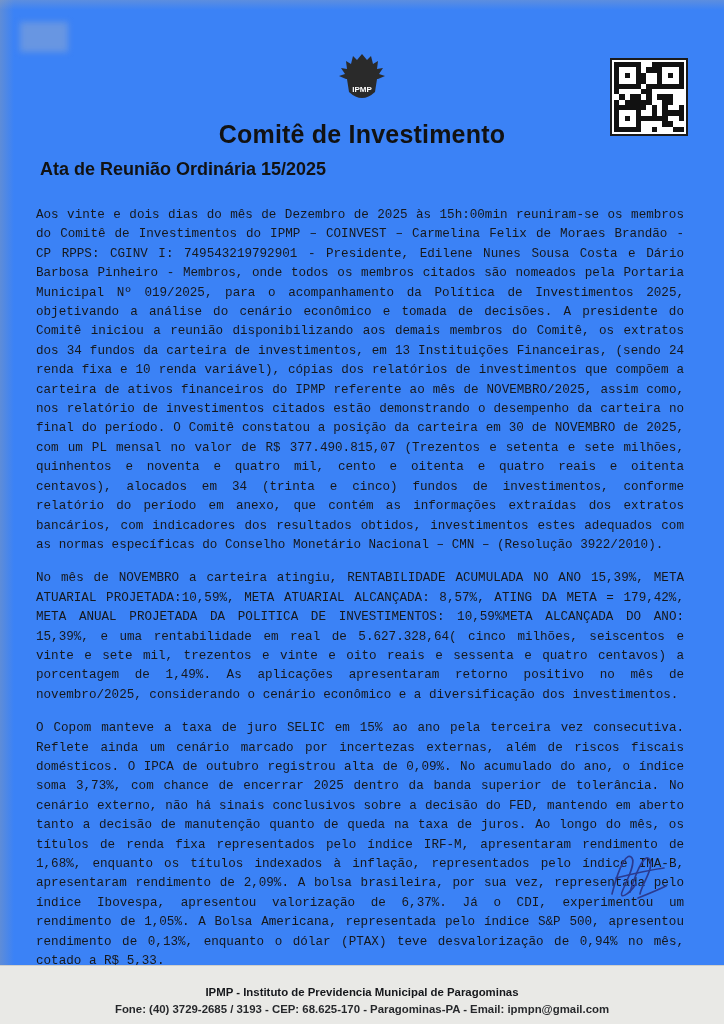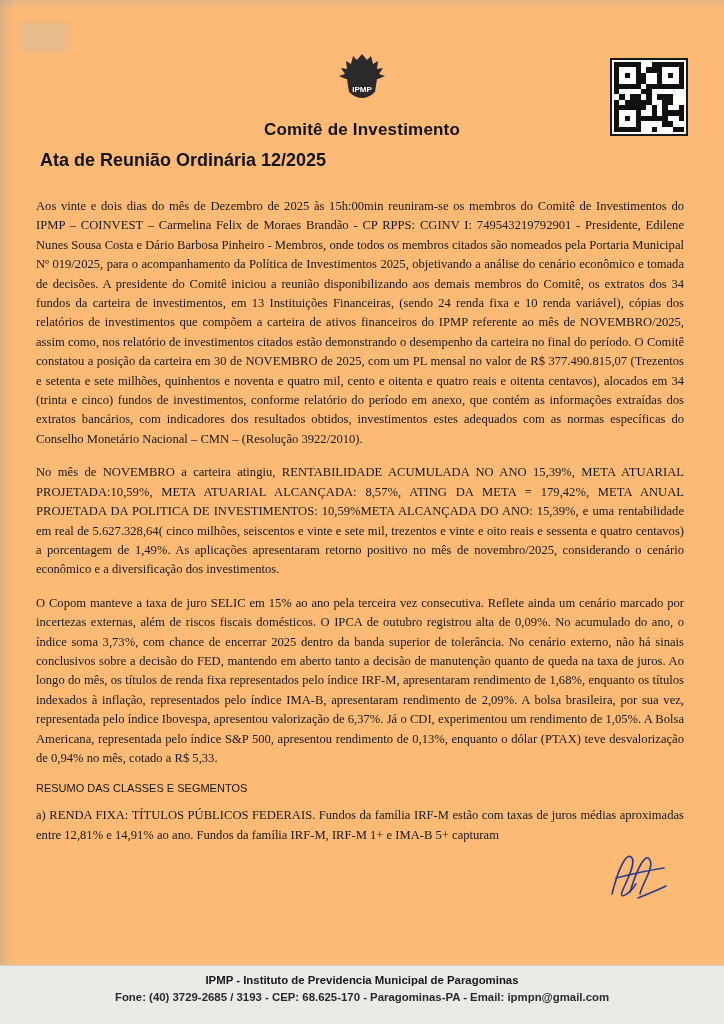--- a/index.html
+++ b/index.html
@@ -7,21 +7,21 @@
     padding: 0;
     background: #ffffff;
   }
   body {
     font-family: "Liberation Sans", sans-serif;
   }
   .page {
     position: relative;
     width: 724px;
     height: 1024px;
-    background: #fdba74;
+    background: #3b82f6;
     overflow: hidden;
   }
   
   .scan-shadow-left {
     position: absolute;
     left: 0; top: 0;
     width: 14px; height: 1024px;
     background: linear-gradient(to right, rgba(160,160,160,0.35), rgba(255,255,255,0));
     pointer-events: none;
   }
@@ -71,21 +71,21 @@
     display: grid;
     grid-template-columns: repeat(13, 1fr);
     grid-template-rows: repeat(13, 1fr);
   }
   .qr-grid i { display: block; }
   .qr-grid i.on { background: #111; }
 
   
   .doc-title {
     text-align: center;
-    font-size: 17px;
+    font-size: 25px;
     font-weight: bold;
     color: #121212;
     letter-spacing: 0.2px;
     margin: 2px 0 0 0;
     font-family: "Liberation Sans", sans-serif;
   }
   .doc-subtitle {
     font-size: 18px;
     font-weight: bold;
     color: #121212;
@@ -97,21 +97,21 @@
   .content {
     margin: 26px 36px 0 36px;
     width: 652px;
   }
   p.para {
     text-align: justify;
     font-size: 12.6px;
     line-height: 19.4px;
     color: #16181c;
     margin: 0 4px 14px 0;
-    font-family: Liberation Serif, serif;
+    font-family: Liberation Mono, monospace;
     hyphens: none;
   }
   p.para.tight { margin-bottom: 12px; }
   .section-head {
     font-size: 11px;
     color: #16181c;
     margin: 6px 0 12px 0;
     font-family: "Liberation Sans", sans-serif;
   }
 
@@ -127,21 +127,21 @@
     text-align: center;
     overflow: hidden;
   }
   .footer .fline {
     font-size: 11.4px;
     font-weight: bold;
     color: #15171b;
     line-height: 17px;
     font-family: "Liberation Sans", sans-serif;
   }
-  .footer .fline.l1 { padding-top: 6px; }
+  .footer .fline.l1 { padding-top: 18px; }
   .footer .fline.l3 { opacity: 0.92; }
 
   
   .sig {
     position: absolute;
     pointer-events: none;
   }
   .sig svg { display: block; }
   .sig-1 { left: 28px;  bottom: 18px; }
   .sig-2 { left: 196px; bottom: 12px; }
@@ -339,21 +339,21 @@
           <i class=""></i>
           <i class=""></i>
           <i class=""></i>
           <i class="on"></i>
           <i class="on"></i>
         </div>
     </div>
   </div>
 
   <div class="doc-title">Comitê de Investimento</div>
-  <div class="doc-subtitle">Ata de Reunião Ordinária 12/2025</div>
+  <div class="doc-subtitle">Ata de Reunião Ordinária 15/2025</div>
 
   <div class="content">
     <p class="para">Aos vinte e dois dias do mês de Dezembro de 2025 às 15h:00min reuniram-se os membros do Comitê de Investimentos do IPMP – COINVEST – Carmelina Felix de Moraes Brandão - CP RPPS: CGINV I: 749543219792901 - Presidente, Edilene Nunes Sousa Costa e Dário Barbosa Pinheiro - Membros, onde todos os membros citados são nomeados pela Portaria Municipal Nº 019/2025, para o acompanhamento da Política de Investimentos 2025, objetivando a análise do cenário econômico e tomada de decisões. A presidente do Comitê iniciou a reunião disponibilizando aos demais membros do Comitê, os extratos dos 34 fundos da carteira de investimentos, em 13 Instituições Financeiras, (sendo 24 renda fixa e 10 renda variável),   cópias dos relatórios de investimentos que compõem a carteira de ativos financeiros do IPMP referente ao mês de NOVEMBRO/2025, assim como, nos relatório de investimentos citados estão demonstrando o desempenho da carteira no final do período. O Comitê constatou a posição da carteira em 30 de NOVEMBRO de 2025, com um PL mensal no valor de R$ 377.490.815,07 (Trezentos e setenta e sete  milhões, quinhentos e noventa e quatro mil, cento e oitenta e quatro reais e oitenta centavos), alocados em 34 (trinta e cinco) fundos de investimentos, conforme relatório do período em anexo, que contém as informações extraídas dos extratos bancários, com indicadores dos resultados obtidos, investimentos estes adequados com as normas específicas do Conselho Monetário Nacional – CMN – (Resolução 3922/2010).</p>
     <p class="para">No mês de NOVEMBRO a carteira atingiu, RENTABILIDADE ACUMULADA NO ANO 15,39%, META ATUARIAL PROJETADA:10,59%, META ATUARIAL ALCANÇADA: 8,57%,   ATING DA META = 179,42%, META ANUAL PROJETADA DA POLITICA DE INVESTIMENTOS:  10,59%META   ALCANÇADA DO ANO: 15,39%, e uma rentabilidade em real de 5.627.328,64( cinco milhões, seiscentos  e vinte e sete mil, trezentos e vinte e oito reais e sessenta e quatro centavos) a porcentagem de 1,49%. As aplicações apresentaram retorno positivo no mês de novembro/2025, considerando o cenário econômico e a diversificação dos investimentos.</p>
     <p class="para">O Copom manteve a taxa de juro SELIC em 15% ao ano pela terceira vez consecutiva. Reflete ainda um cenário marcado por incertezas externas, além de riscos fiscais domésticos. O IPCA de outubro registrou alta de 0,09%. No acumulado do ano, o índice soma 3,73%, com chance de encerrar 2025 dentro da banda superior de tolerância. No cenário externo, não há sinais conclusivos sobre a decisão do FED, mantendo em aberto tanto a decisão de manutenção quanto de queda na taxa de juros. Ao longo do mês, os títulos de renda fixa representados pelo índice IRF-M, apresentaram rendimento de 1,68%, enquanto os títulos indexados à inflação, representados pelo índice IMA-B, apresentaram rendimento de 2,09%. A bolsa brasileira, por sua vez, representada pelo índice Ibovespa, apresentou valorização de 6,37%. Já o CDI, experimentou um rendimento de 1,05%. A Bolsa Americana, representada pelo índice S&amp;P 500, apresentou rendimento de 0,13%, enquanto o dólar (PTAX) teve desvalorização de 0,94% no mês, cotado a R$ 5,33.</p>
     <div class="section-head">RESUMO DAS CLASSES E SEGMENTOS</div>
     <p class="para tight">a) RENDA FIXA: TÍTULOS PÚBLICOS FEDERAIS. Fundos da família IRF-M estão com taxas de juros médias aproximadas entre 12,81% e 14,91% ao ano. Fundos da família IRF-M, IRF-M 1+ e IMA-B 5+ capturam</p>
   </div>
 
   <div class="sig sig-4">

